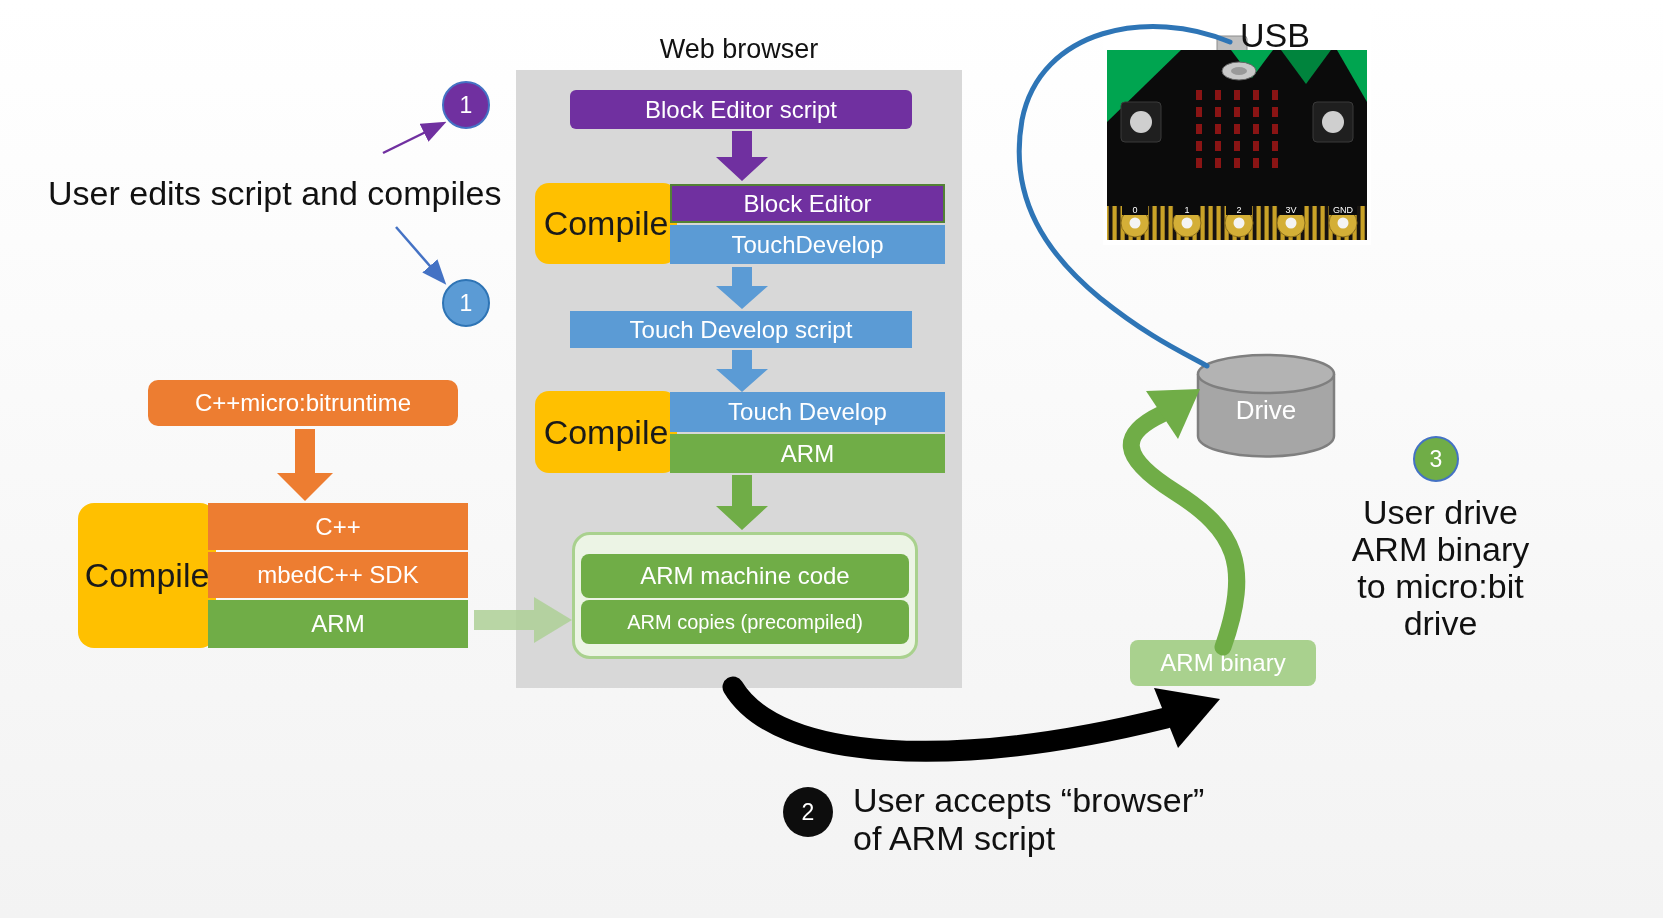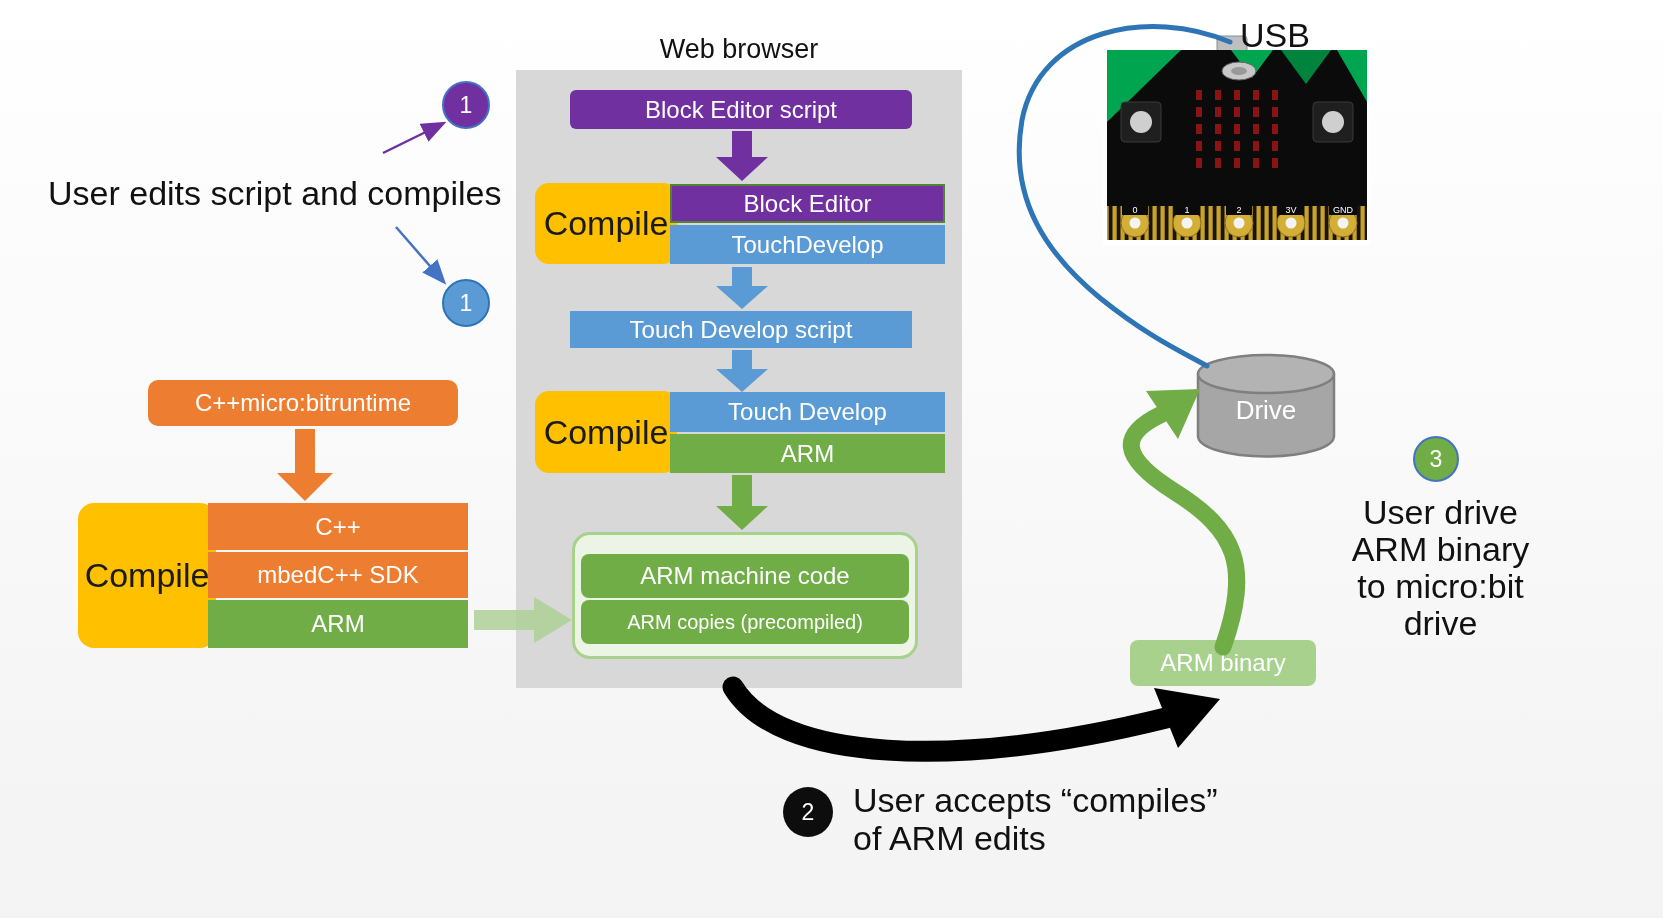--- a/index.html
+++ b/index.html
@@ -173,22 +173,22 @@
   <svg class="abs" style="left:1196px; top:352px;" width="140" height="108" viewBox="0 0 140 108">
     <path d="M2,22 L2,84 C2,95.5 32,104.5 70,104.5 C108,104.5 138,95.5 138,84 L138,22" fill="#a6a6a6" stroke="#7f7f7f" stroke-width="2.5"></path>
     <ellipse cx="70" cy="22" rx="68" ry="19" fill="#b3b3b3" stroke="#7f7f7f" stroke-width="2.5"></ellipse>
   </svg>
   <div class="abs box t26" style="left:1196px; top:392px; width:140px; height:36px;">Drive</div>
 
   <div class="abs box t24" style="left:1130px; top:640px; width:186px; height:46px; background:#a9d18e; border-radius:8px; z-index:2;">ARM binary</div>
 
   <div class="abs badge" style="left:783px; top:787px; width:50px; height:50px; background:#0d0d0d; z-index:4;">2</div>
   <div class="abs t25 note" style="left:853px; top:781px; line-height:38px;">
-    <div>User accepts “compiles”</div>
-    <div>of ARM edits</div>
+    <div>User accepts “browser”</div>
+    <div>of ARM script</div>
   </div>
 
   <div class="abs badge" style="left:1413px; top:436px; width:46px; height:46px; background:#70ad47; border:2px solid #4472c4;">3</div>
   <div class="abs t25 note" style="left:1318px; top:494px; width:245px; text-align:center; line-height:37px;">
     <div>User drive</div>
     <div>ARM binary</div>
     <div>
       <span>to </span><span class="spell">micro:bit</span><span> drive</span>
     </div>
   </div>

